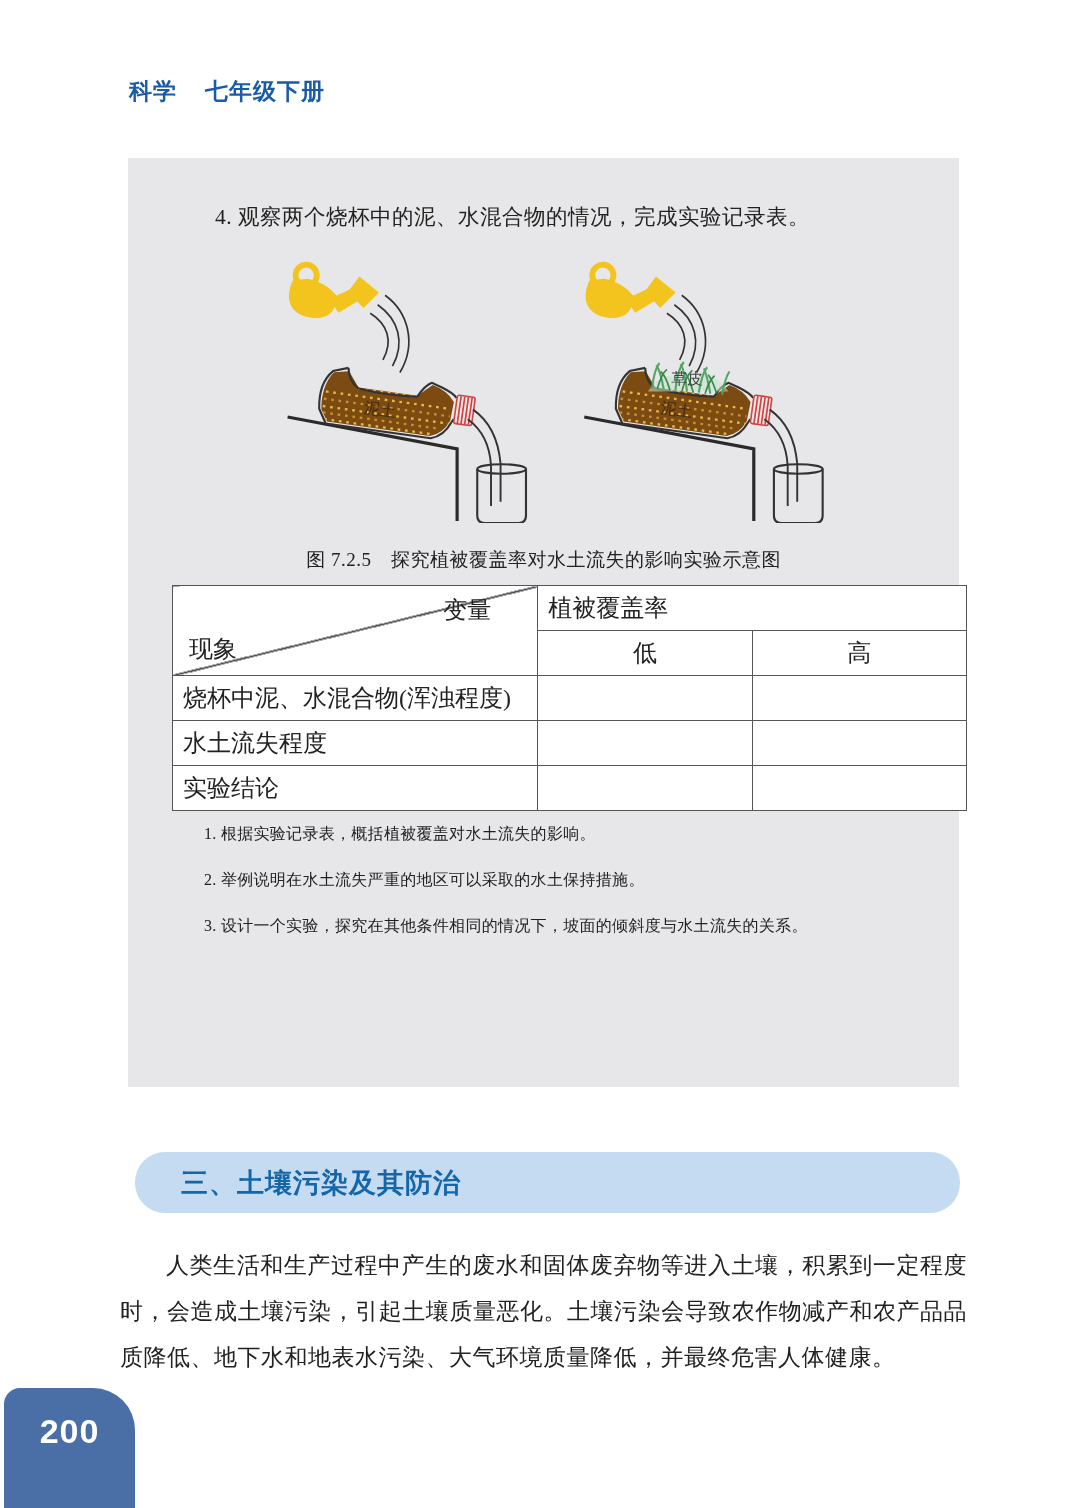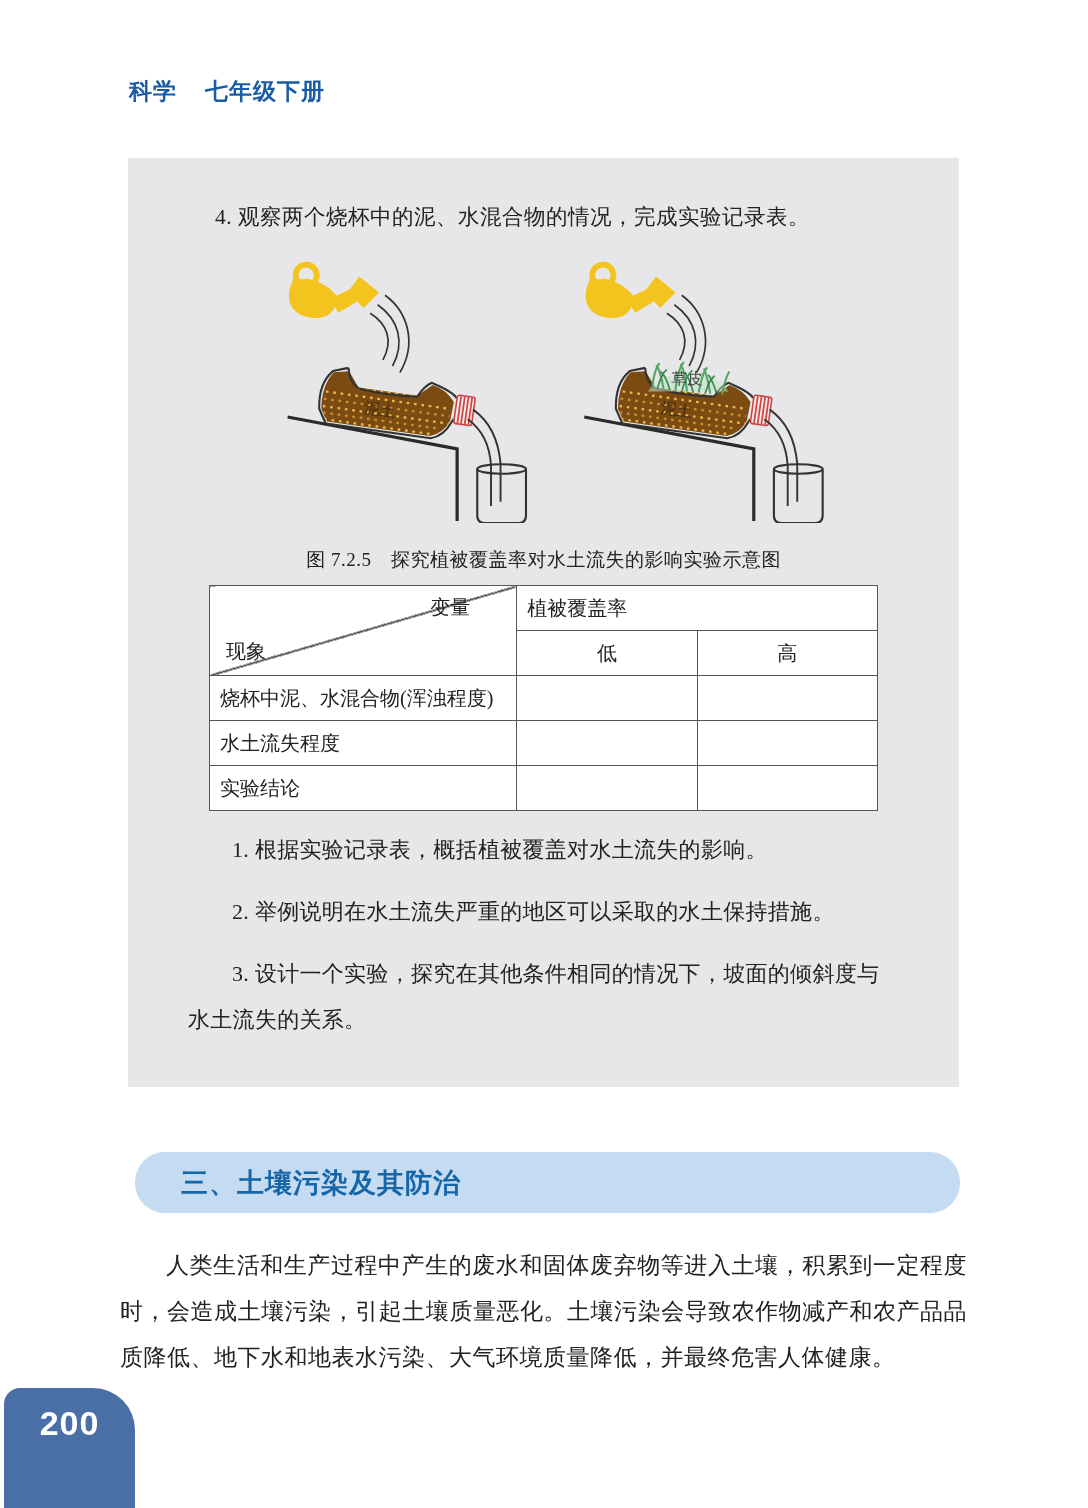--- a/index.html
+++ b/index.html
@@ -16,55 +16,55 @@
   }
   .gray-box {
     position:absolute; left:128px; top:158px; width:831px; height:929px;
     background:#e7e7e9; box-sizing:border-box; padding:42px 44px 0;
   }
   .step { margin:0; font-size:21.5px; line-height:1.6; text-indent:2em; letter-spacing:.5px; }
   .illustration { display:block; margin:22px auto 0; }
   .fig-caption { text-align:center; font-size:19px; margin-top:24px; letter-spacing:.5px; }
   .table-title { text-align:center; font-size:20px; margin-top:26px; letter-spacing:.5px; }
   table.record {
-    width:669px; margin:12px auto 0; border-collapse:collapse;
-    background:#ffffff; table-layout:fixed; font-size:20px;
+    width:795px; margin:12px auto 0; border-collapse:collapse;
+    background:#ffffff; table-layout:fixed; font-size:24px;
   }
   table.record td { border:1.6px solid #555; padding:0 10px; height:44px; }
   td.corner {
     position:relative; padding:0; height:82px;
     background:linear-gradient(to bottom right,
       #fff calc(50% - 1px), #555 calc(50% - 1px),
       #555 calc(50% + 1px), #fff calc(50% + 1px));
   }
   .corner-top { position:absolute; top:8px; right:46px; }
   .corner-bottom { position:absolute; bottom:10px; left:16px; }
   td.group-head { height:40px; }
   td.sub-head { text-align:center; height:40px; }
   .discussion-title {
     margin-top:34px; font-family:"Liberation Sans","DejaVu Sans",sans-serif;
     font-weight:bold; font-size:23px; color:#111;
   }
-  .question { margin:16px; font-size:22px; line-height:46px; text-indent:2em; letter-spacing:.3px; }
+  .question { margin:0; font-size:16px; line-height:46px; text-indent:2em; letter-spacing:.3px; }
   .section-bar {
     position:absolute; left:135px; top:1152px; width:825px; height:61px;
     background:#c4dbf2; border-radius:30px; box-sizing:border-box;
     display:flex; align-items:center; padding-left:46px;
     font-family:"Liberation Sans","DejaVu Sans",sans-serif;
     font-weight:bold; font-size:27px; color:#1566a8; letter-spacing:1px;
   }
   .body-para {
     position:absolute; left:120px; top:1243px; width:847px; margin:0;
     font-size:23px; line-height:46px; text-indent:2em; text-align:justify;
     letter-spacing:.5px;
   }
   .page-tab {
     position:absolute; left:4px; top:1388px; width:131px; height:120px;
     background:#4a6fa6; border-radius:16px 42px 0 0; box-sizing:border-box;
-    display:flex; justify-content:center; padding-top:16px;
+    display:flex; justify-content:center; padding-top:24px;
     font-family:"Liberation Sans","DejaVu Sans",sans-serif;
     font-weight:bold; font-size:34px; color:#ffffff; letter-spacing:1px;
   }
   svg text { font-family:"Liberation Serif","DejaVu Serif",serif; }
 </style>
 </head>
 <body>
 
 <div class="page">
 

